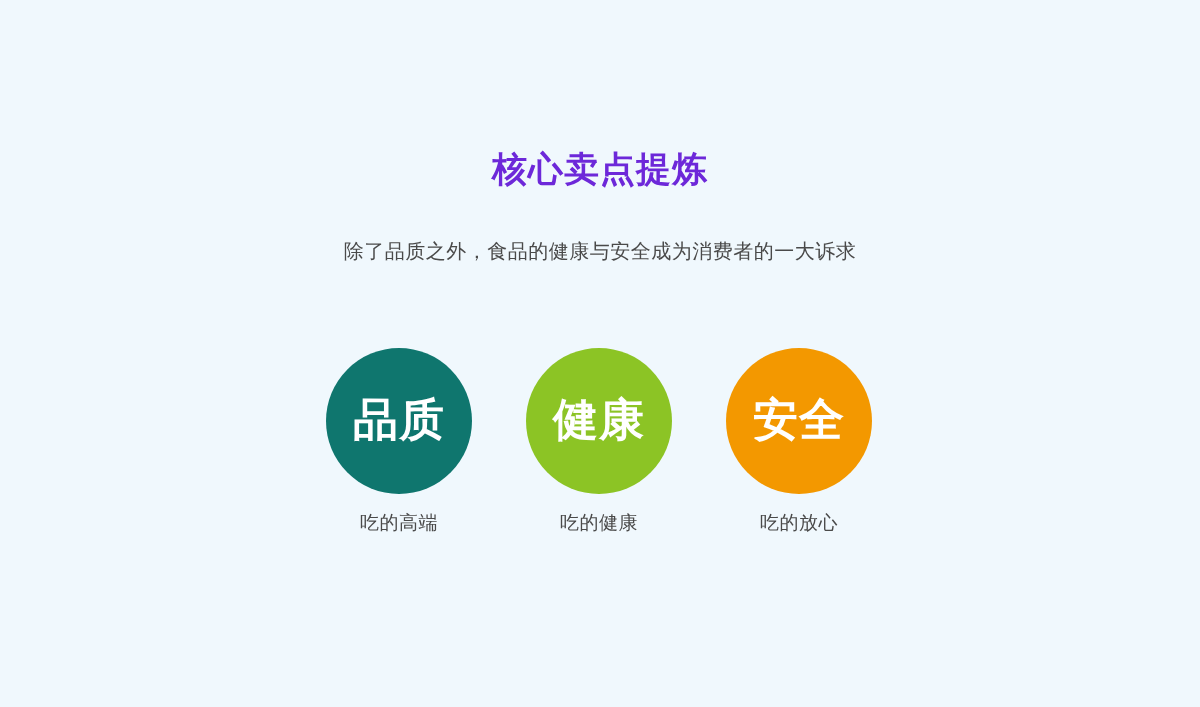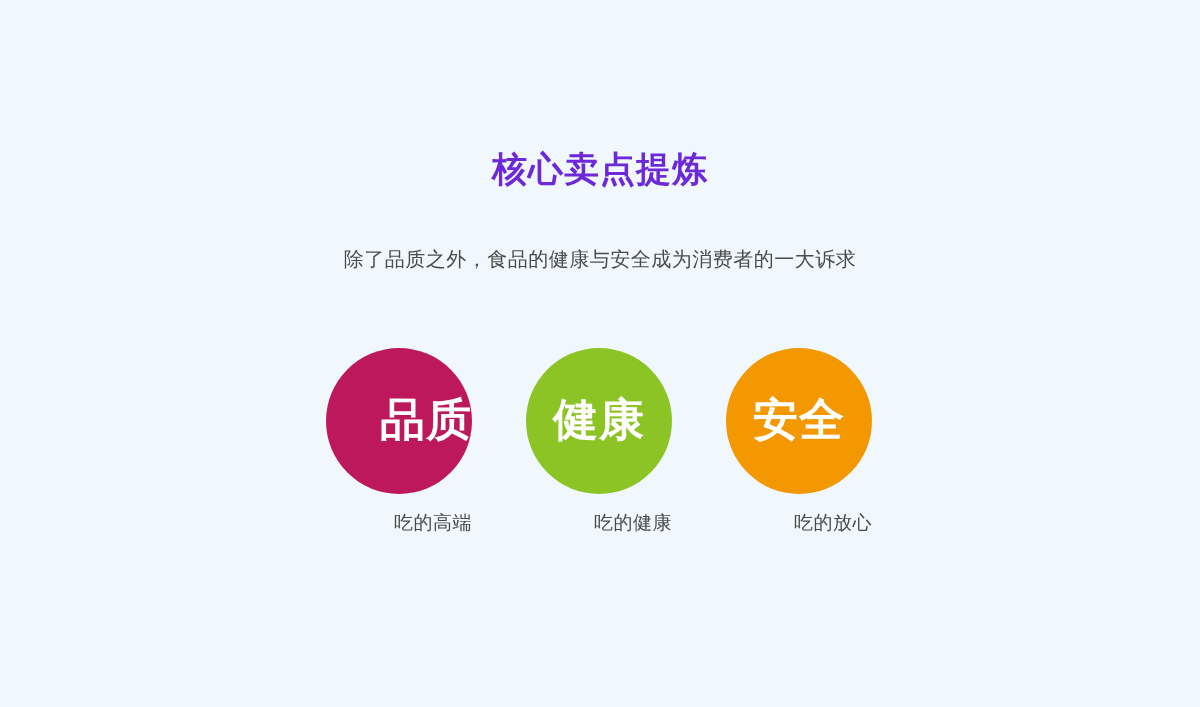--- a/index.html
+++ b/index.html
@@ -28,21 +28,21 @@
     font-size: 35px;
     font-weight: bold;
     color: #0f55a5;
     letter-spacing: 1px;
     line-height: 46px;
     white-space: nowrap;
   }
   .subhead {
     position: absolute;
     left: 0;
-    top: 244px;
+    top: 236px;
     width: 1200px;
     text-align: center;
     font-size: 20px;
     font-weight: normal;
     color: #4a4a4a;
     line-height: 30px;
     letter-spacing: 0.5px;
     white-space: nowrap;
   }
   .pillars {
@@ -75,41 +75,41 @@
     font-weight: bold;
     line-height: 46px;
     letter-spacing: 1px;
     white-space: nowrap;
     position: relative;
     top: -1px;
   }
   .caption {
     margin-top: 16px;
     width: 146px;
-    text-align: right;
+    text-align: center;
     font-size: 19px;
     color: #4a4a4a;
     line-height: 26px;
     letter-spacing: 0.5px;
     white-space: nowrap;
   }
 </style>
 </head>
 <body style="background: rgb(240, 248, 253);">
 
 <div class="slide" style="background: rgb(240, 248, 253);">
 
   <div class="headline" style="color: #6d28d9;">核心卖点提炼</div>
 
   <div class="subhead" style="color: rgb(74, 74, 74);">除了品质之外，食品的健康与安全成为消费者的一大诉求</div>
 
   <div class="pillars">
 
     <div class="pillar pillar-1">
-      <div class="bubble" style="background: #be185d; justify-content: flex-end;">
+      <div class="bubble" style="background: #0f766e;">
         <span class="bubble-label" style="color: rgb(255, 255, 255);">品质</span>
       </div>
       <div class="caption">吃的高端</div>
     </div>
 
     <div class="pillar pillar-3">
       <div class="bubble" style="background: rgb(243, 152, 0);">
         <span class="bubble-label" style="color: rgb(255, 255, 255);">安全</span>
       </div>
       <div class="caption">吃的放心</div>

